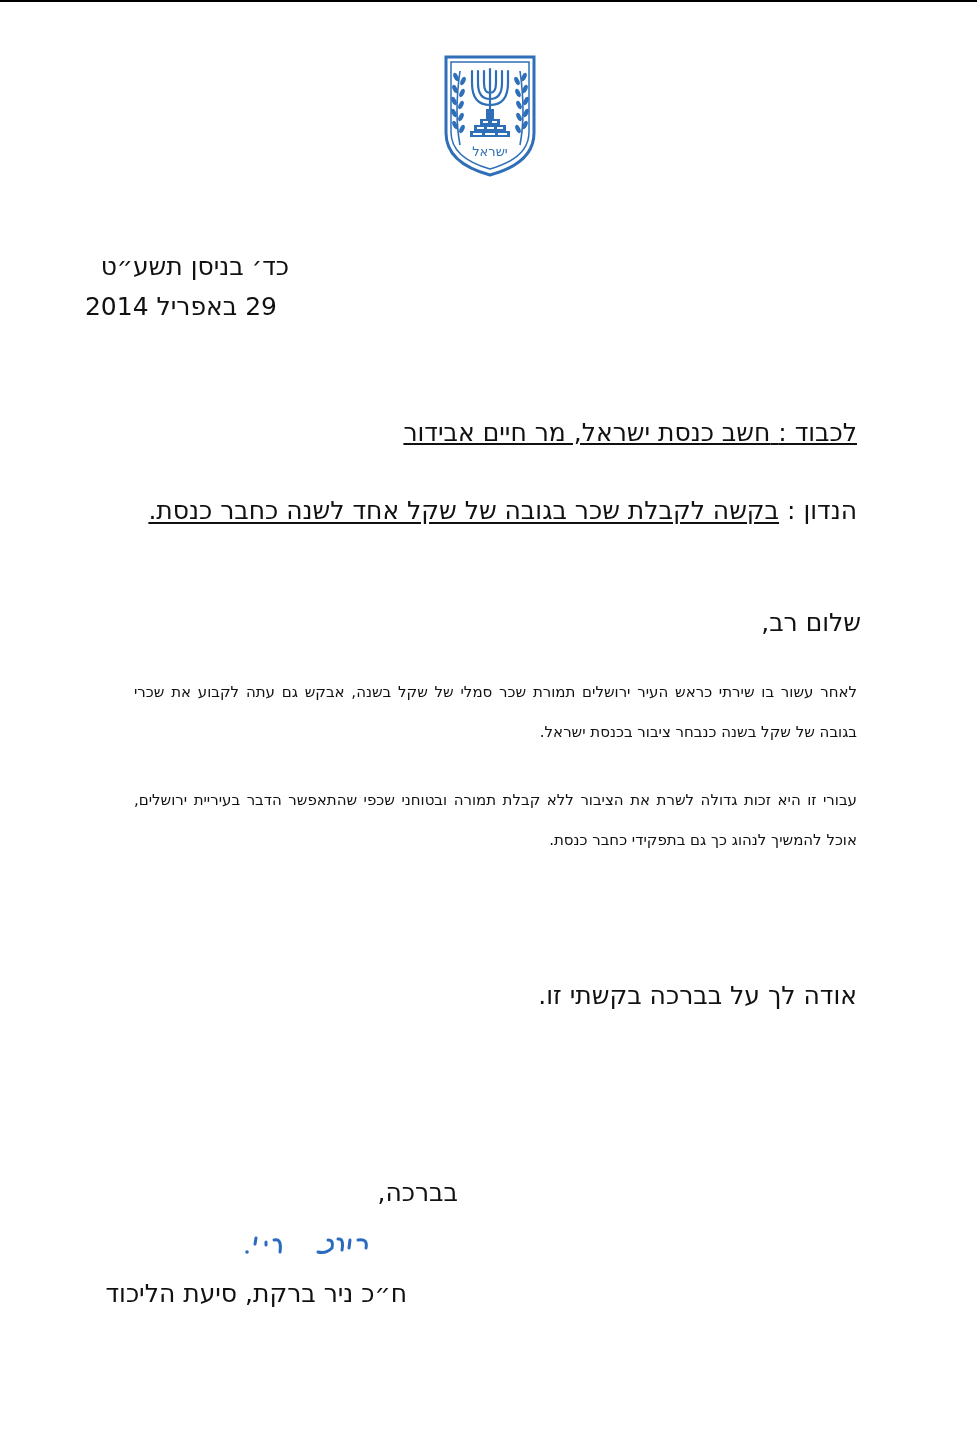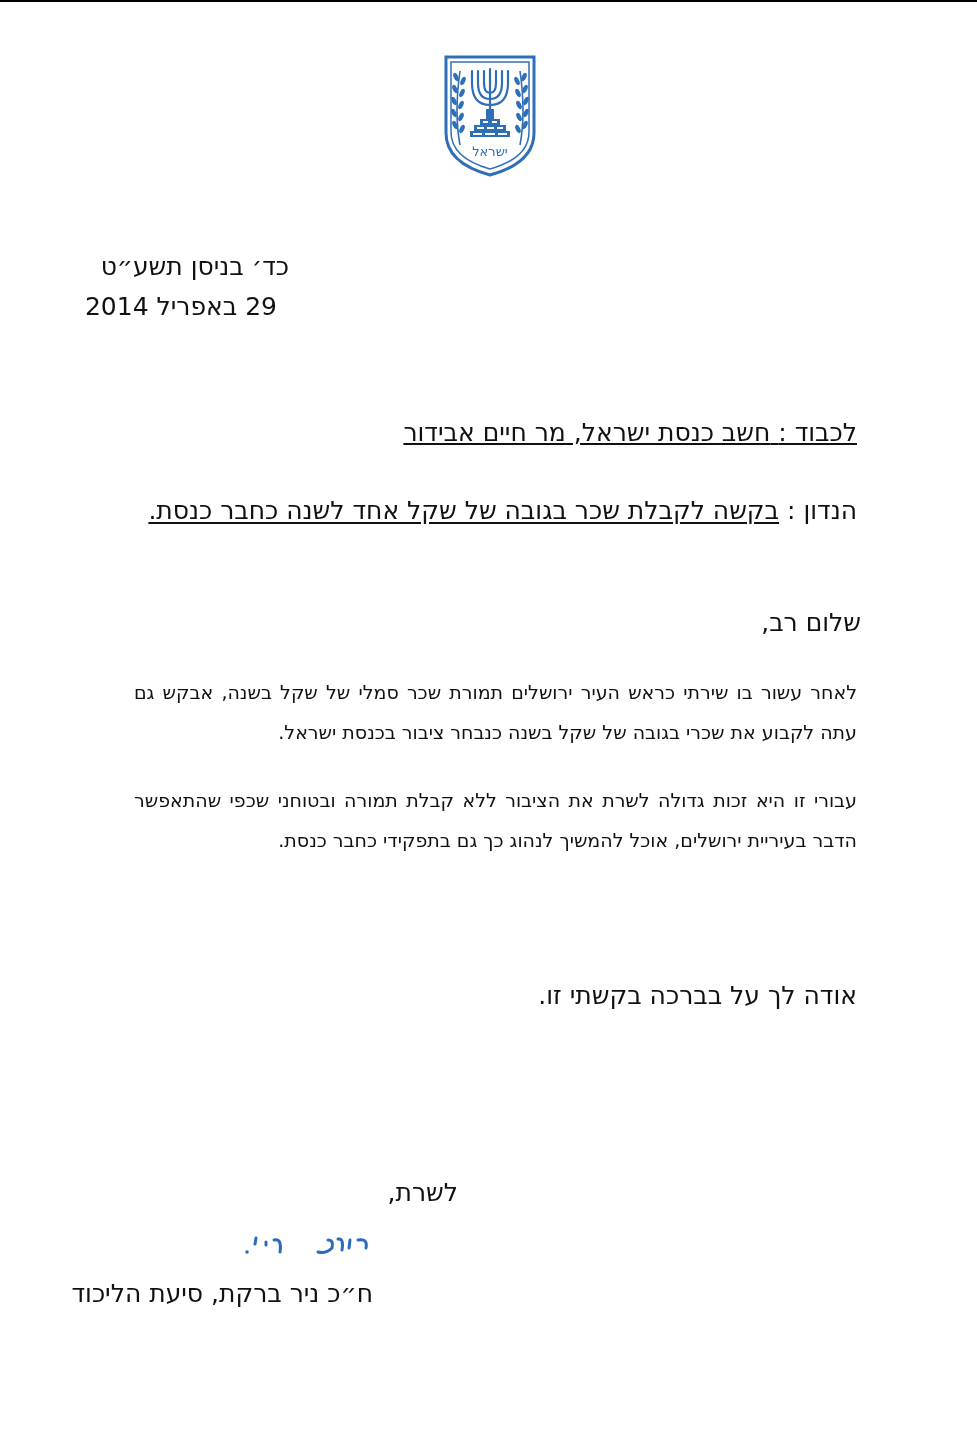--- a/index.html
+++ b/index.html
@@ -43,31 +43,31 @@
     .recipient { right: 120px; top: 421px; text-decoration: underline; }
     .subject { right: 120px; top: 499px; text-align: right; }
     .subject .subject-text { text-decoration: underline; text-underline-offset: 3px; }
     .greeting { right: 116px; top: 579px; margin-top: 32px; }
 
     .body-para {
       position: absolute;
       direction: rtl;
       right: 120px;
       width: 723px;
-      font-size: 19px;
+      font-size: 15px;
       line-height: 40px;
       text-align: justify;
       text-align-last: right;
     }
     .para1 { top: 672px; }
     .para2 { top: 780px; }
 
     .thanks { right: 120px; top: 984px; }
     .closing { right: 519px; top: 1181px; }
-    .signer { right: 604px; top: 1282px; }
+    .signer { right: 570px; top: 1282px; }
 
     .signature {
       position: absolute;
       left: 222px;
       top: 1226px;
       width: 152px;
       height: 36px;
     }
     .signature svg { width: 100%; height: 100%; display: block; }
   </style>
@@ -149,21 +149,21 @@
   <span class="subject-text">בקשה לקבלת שכר בגובה של שקל אחד לשנה כחבר כנסת.</span>
 </div>
 
 <div class="text greeting">שלום רב,</div>
 
 <div class="body-para para1">לאחר עשור בו שירתי כראש העיר ירושלים תמורת שכר סמלי של שקל בשנה, אבקש גם עתה לקבוע את שכרי בגובה של שקל בשנה כנבחר ציבור בכנסת ישראל.</div>
 <div class="body-para para2">עבורי זו היא זכות גדולה לשרת את הציבור ללא קבלת תמורה ובטוחני שכפי שהתאפשר הדבר בעיריית ירושלים, אוכל להמשיך לנהוג כך גם בתפקידי כחבר כנסת.</div>
 
 <div class="text thanks">אודה לך על בברכה בקשתי זו.</div>
 
-<div class="text closing">לשרת,</div>
+<div class="text closing">בברכה,</div>
 
 <div class="signature">
   <svg viewBox="0 0 152 36" xmlns="http://www.w3.org/2000/svg">
     <g fill="none" stroke="#2a6bc0" stroke-width="3" stroke-linecap="round" stroke-linejoin="round">
 
       <path d="M136 14 Q146 12 144 22"></path>
       <path d="M128 14 L127 22"></path>
       <path d="M116 13 Q122 12 120 24"></path>
       <path d="M96 26 Q104 28 110 22 Q112 14 106 14"></path>
 

